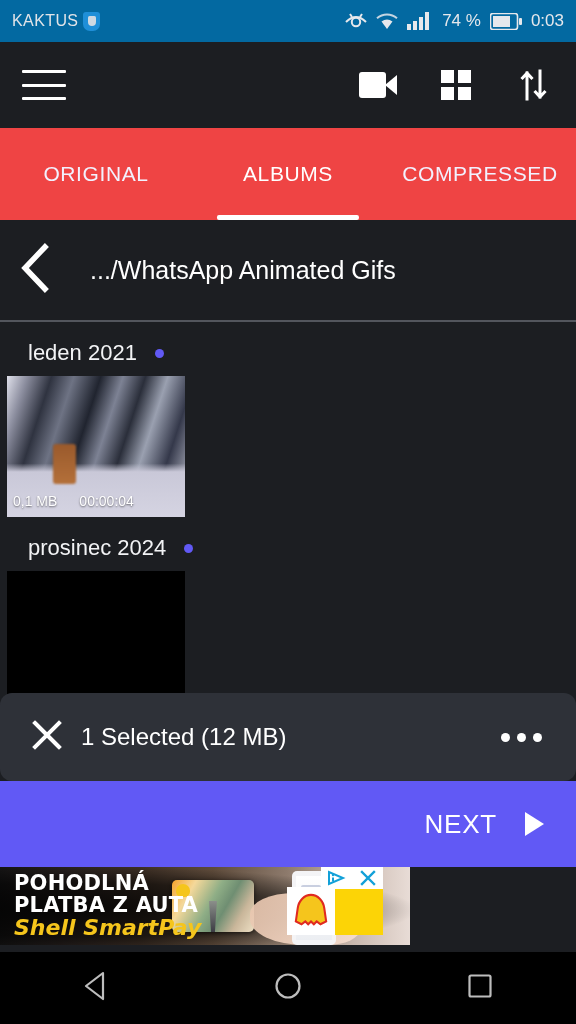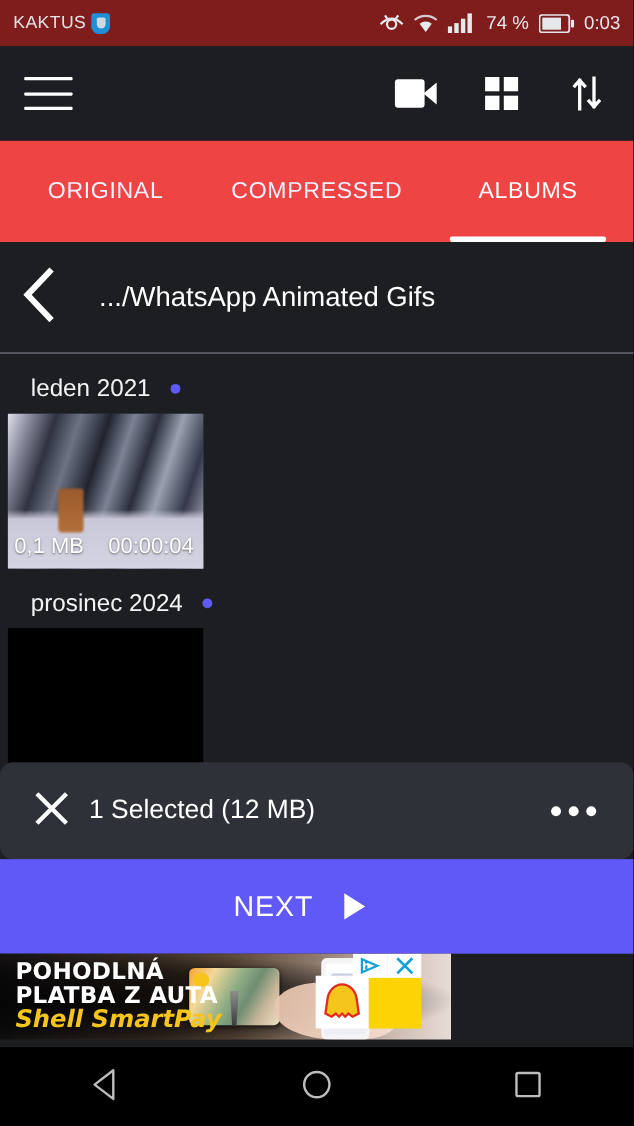--- a/index.html
+++ b/index.html
@@ -6,21 +6,21 @@
   html, body {
     width:576px; height:1024px;
     background:#000;
     font-family:"Liberation Sans", sans-serif;
     overflow:hidden;
   }
   #phone { position:relative; width:576px; height:1024px; background:#1c1e22; }
 
   
   .statusbar {
-    height:42px; background:#7f1d1d; display:flex; align-items:center;
+    height:42px; background:#0369a1; display:flex; align-items:center;
     padding:0 12px; color:#d8dade; font-size:17px;
   }
   .carrier { display:flex; align-items:center; gap:5px; font-size:16px; letter-spacing:.4px; color:#e2e4e8; }
   .shield-badge {
     width:17px; height:19px; background:#1f8fd8; border-radius:3px 3px 7px 7px;
     display:flex; align-items:center; justify-content:center;
   }
   .shield-badge span { display:block; width:8px; height:10px; background:#cfd9e2; border-radius:2px 2px 5px 5px; }
   .status-right { margin-left:auto; display:flex; align-items:center; gap:9px; }
   .sb-text { font-size:17px; color:#e6e8ec; }
@@ -66,21 +66,21 @@
 
   
   .content { background:#1c1e22; position:relative; }
   .group-head { padding:18px 0 10px 28px; display:flex; align-items:center; gap:18px; }
   .group-label { color:#f2f3f5; font-size:22px; }
   .dot { width:9px; height:9px; border-radius:50%; background:#6159F5; display:block; }
   .thumbrow { padding-left:7px; }
   .thumb { width:178px; height:141px; position:relative; overflow:hidden; cursor:pointer; }
   .thumb .meta {
     position:absolute; left:0; right:0; bottom:0; padding:4px 6px 8px 6px;
-    display:flex; gap:22px; color:#fff; font-size:20px; text-shadow:0 1px 2px rgba(0,0,0,.55);
+    display:flex; gap:22px; color:#fff; font-size:14px; text-shadow:0 1px 2px rgba(0,0,0,.55);
   }
   .snowpic { width:100%; height:100%;
     background:
       linear-gradient(to bottom, rgba(255,255,255,0) 62%, #c9c8d8 68%, #d5d4e2 100%),
       linear-gradient(108deg, #dfe0ea 0%, #8d8fa0 9%, #2f3340 20%, #6e7384 30%, #20242f 42%,
         #7d8294 52%, #2a2e3a 62%, #9aa0b0 72%, #34384a 84%, #cfd2de 100%),
       #4c505f;
   }
   .snowpic .trunk { position:absolute; left:26%; top:48%; width:23px; height:40px;
       background:linear-gradient(180deg,#9a5a2c,#b4703a); border-radius:3px; filter:blur(1px); }
@@ -92,21 +92,21 @@
     display:flex; align-items:center; padding:0 24px;border-radius:12px;
   }
   .xbtn { width:46px; height:46px; display:flex; align-items:center; justify-content:center; cursor:pointer; }
   .sel-text { color:#fff; font-size:24px; margin-left:11px; }
   .dots { margin-left:auto; display:flex; gap:7px; align-items:center; cursor:pointer; padding:10px; }
   .dots i { width:9px; height:9px; border-radius:50%; background:#fff; display:block; }
 
   
   .nextbar {
     position:absolute; left:0; right:0; top:781px; height:86px; background:#6159F5;
-    display:flex; align-items:center; justify-content:center; padding-right:32px; gap:28px; cursor:pointer;
+    display:flex; align-items:center; justify-content:flex-end; padding-right:32px; gap:28px; cursor:pointer;
   }
   .next-label { color:#fff; font-size:26px; letter-spacing:.8px; }
   .next-tri { width:0; height:0; border-top:12px solid transparent; border-bottom:12px solid transparent; border-left:19px solid #fff; }
 
   
   .ad { position:absolute; left:0; top:867px; width:410px; height:78px; overflow:hidden;
         background:linear-gradient(90deg,#151414 0%,#2b2320 18%,#3d2f25 34%,#5d4a3a 52%,#8d7a6c 70%,#c9b8ae 86%,#e8dcd6 100%); cursor:pointer; }
   .ad-dark { position:absolute; inset:0;
         background:radial-gradient(ellipse at 18% 55%, rgba(0,0,0,.82) 0%, rgba(0,0,0,.55) 45%, rgba(0,0,0,0) 72%); }
   .ad-text { position:absolute; left:14px; top:6px; line-height:1.04; }
@@ -214,26 +214,26 @@
           </svg>
         </span>
       </div>
     </div>
   </div>
 
   <div class="tabs">
     <div class="tab inactive">
       <span>ORIGINAL</span>
     </div>
-    <div class="tab inactive">
-      <span>COMPRESSED</span>
-    </div>
     <div class="tab">
       <span>ALBUMS</span>
       <span class="underline"></span>
+    </div>
+    <div class="tab inactive">
+      <span>COMPRESSED</span>
     </div>
   </div>
 
   <div class="crumb">
     <div class="backchev">
       <span>
         <svg width="34" height="50" viewBox="0 0 34 50">
             <path d="M27 4 L7 25 L27 46" stroke="#fff" stroke-width="5.5" fill="none" stroke-linecap="square"></path>
           </svg>
       </span>

